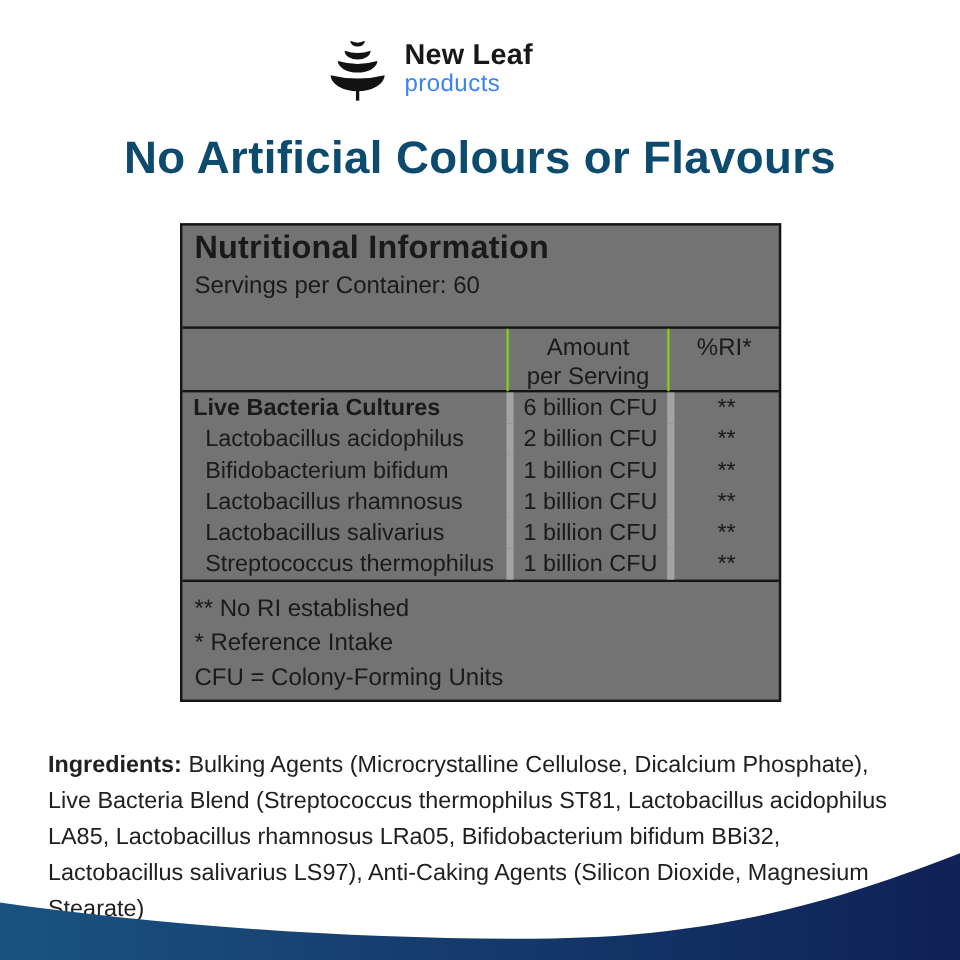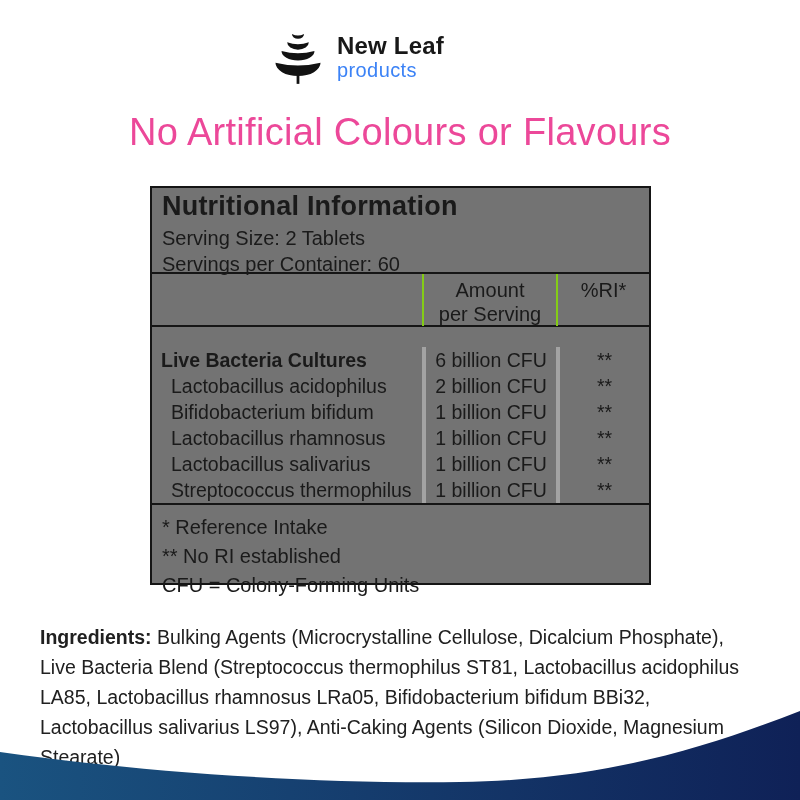--- a/index.html
+++ b/index.html
@@ -19,49 +19,49 @@
   }
   .logo-icon { width:52px; height:62px; flex:0 0 auto; }
   .brand { display:flex; flex-direction:column; line-height:1.05; }
   .brand-name { font-size:24px; font-weight:bold; color:#181818; letter-spacing:.2px; }
   .brand-sub  { font-size:20px; font-weight:400; color:#3b82f6; letter-spacing:.4px; margin-top:1px; }
 
   
   .headline {
     position:absolute; top:111px; left:0; width:800px;
     text-align:center;
-    font-size:38px; font-weight:400; letter-spacing:.3px;
-    color:#ec4899;
+    font-size:38px; font-weight:700; letter-spacing:.3px;
+    color:#0c4a6e;
   }
 
   
   .ntable {
     position:absolute; left:150px; top:186px;
     width:501px; height:399px;
     border:2px solid #151515;
     background:#737373;
   }
   .thead { height:86px; border-bottom:2px solid #151515; padding:3px 10px 0; }
   .ttitle { font-size:27px; font-weight:bold; letter-spacing:.2px; margin-bottom:3px; }
   .tserv  { font-size:20px; line-height:26px; }
 
   .colrow {
     display:grid; grid-template-columns:270px 134px 1fr;
     height:53px; border-bottom:2px solid #151515;
   }
   .colrow .chead { border-left:2px solid #84cc16; text-align:center; font-size:20px; line-height:24px; padding-top:4px; }
   .colrow .c1 { border-left:none; }
 
-  .tbody { border-bottom:2px solid #151515;margin-top:20px; }
+  .tbody { border-bottom:2px solid #151515; }
   .trow { display:grid; grid-template-columns:270px 134px 1fr; height:26px; }
   .trow .cell { display:flex; align-items:center; font-size:19.5px; }
   .trow .name { padding-left:9px; }
   .trow .name.sub { padding-left:19px;text-align:center; }
   .trow .name.bold { font-weight:bold; }
-  .trow .amt, .trow .ri { border-left:4px solid #a3a3a3; justify-content:center; text-align:center; }
+  .trow .amt, .trow .ri { border-left:6px solid #a3a3a3; justify-content:center; text-align:center; }
 
   .tfoot { padding:8px 10px 0; font-size:20px; line-height:29px; }
 
   
   .ingredients {
     position:absolute; top:622px; left:40px; width:720px;
     text-align:left; font-size:19.5px; line-height:30px; color:#202020;
   }
   .ingredients .lbl { font-weight:bold; }
 
@@ -85,21 +85,20 @@
     <span class="brand-name">New Leaf</span>
     <span class="brand-sub">products</span>
   </div>
 </div>
 
 <div class="headline">No Artificial Colours or Flavours</div>
 
 <div class="ntable">
   <div class="thead">
     <div class="ttitle">Nutritional Information</div>
-    <div class="tserv">Serving Size: 2 Tablets</div>
     <div class="tserv">Servings per Container: 60</div>
   </div>
 
   <div class="colrow">
     <div class="chead c1"></div>
     <div class="chead">
       <div>Amount</div>
       <div>per Serving</div>
     </div>
     <div class="chead">%RI*</div>
@@ -132,22 +131,22 @@
       <div class="cell ri">**</div>
     </div>
     <div class="trow">
       <div class="cell name sub">Streptococcus thermophilus</div>
       <div class="cell amt">1 billion CFU</div>
       <div class="cell ri">**</div>
     </div>
   </div>
 
   <div class="tfoot">
+    <div>** No RI established</div>
     <div>* Reference Intake</div>
-    <div>** No RI established</div>
     <div>CFU = Colony-Forming Units</div>
   </div>
 </div>
 
 <p class="ingredients">
   <span class="lbl">Ingredients:</span><span> Bulking Agents (Microcrystalline Cellulose, Dicalcium Phosphate), Live Bacteria Blend (Streptococcus thermophilus ST81, Lactobacillus acidophilus LA85, Lactobacillus rhamnosus LRa05, Bifidobacterium bifidum BBi32, Lactobacillus salivarius LS97), Anti-Caking Agents (Silicon Dioxide, Magnesium Stearate)</span>
 </p>
 
 <svg class="wave" viewBox="0 0 800 100" preserveAspectRatio="none" aria-hidden="true">
   <defs>

